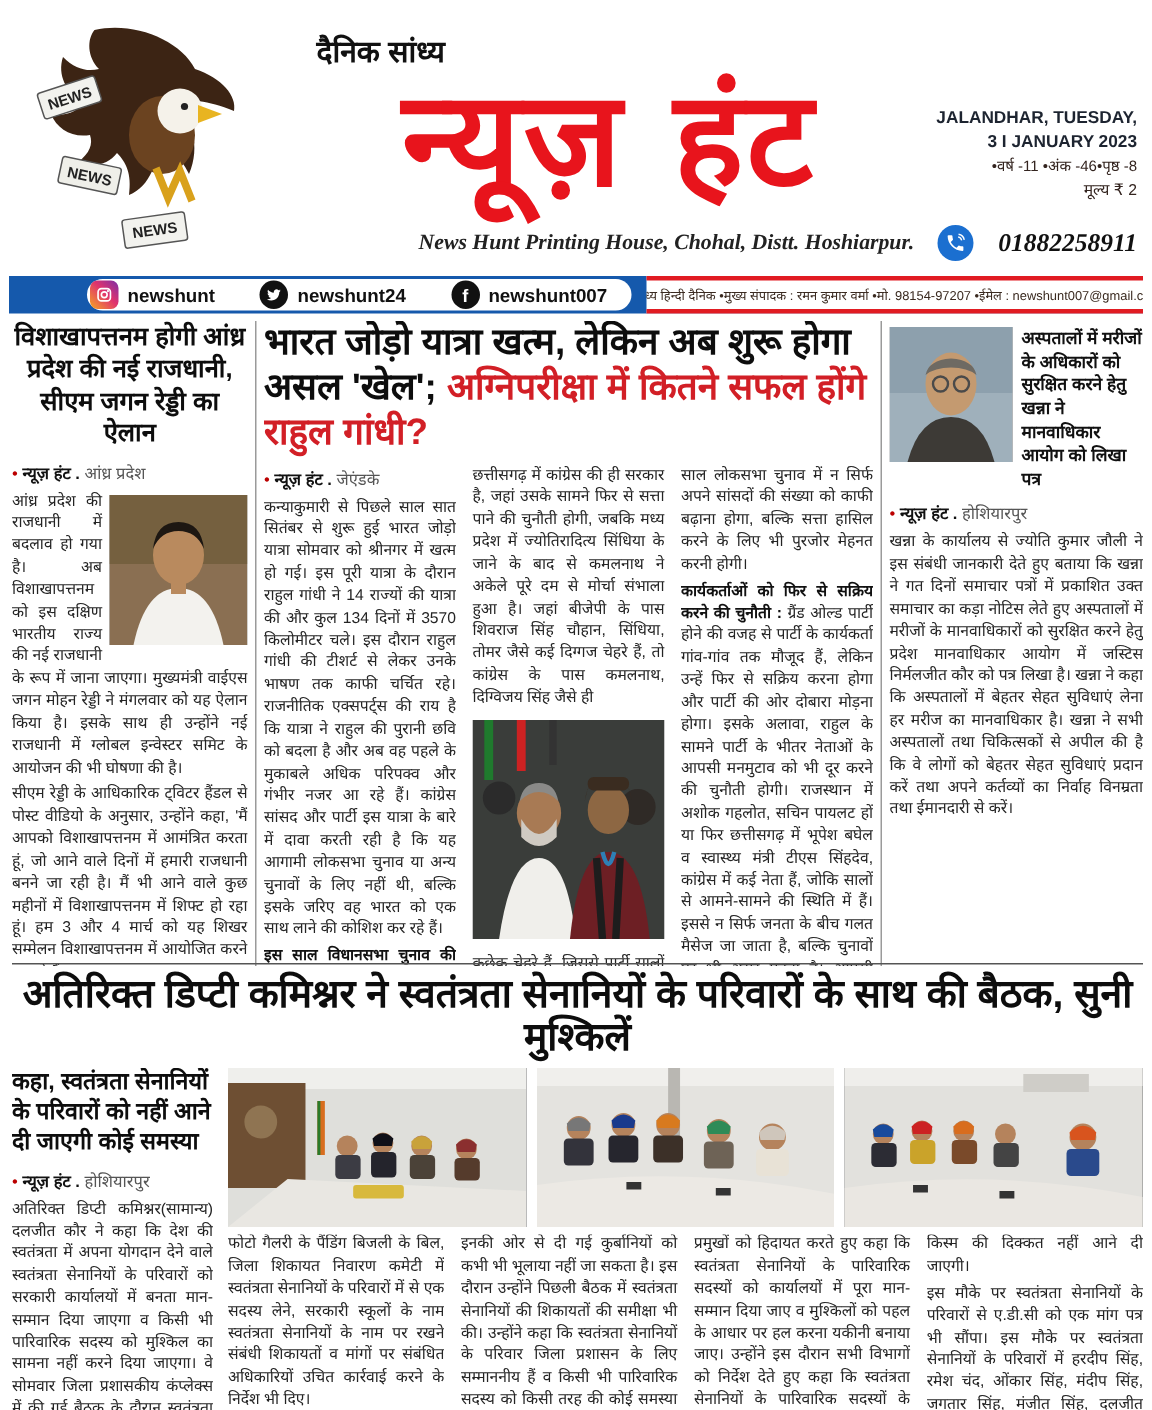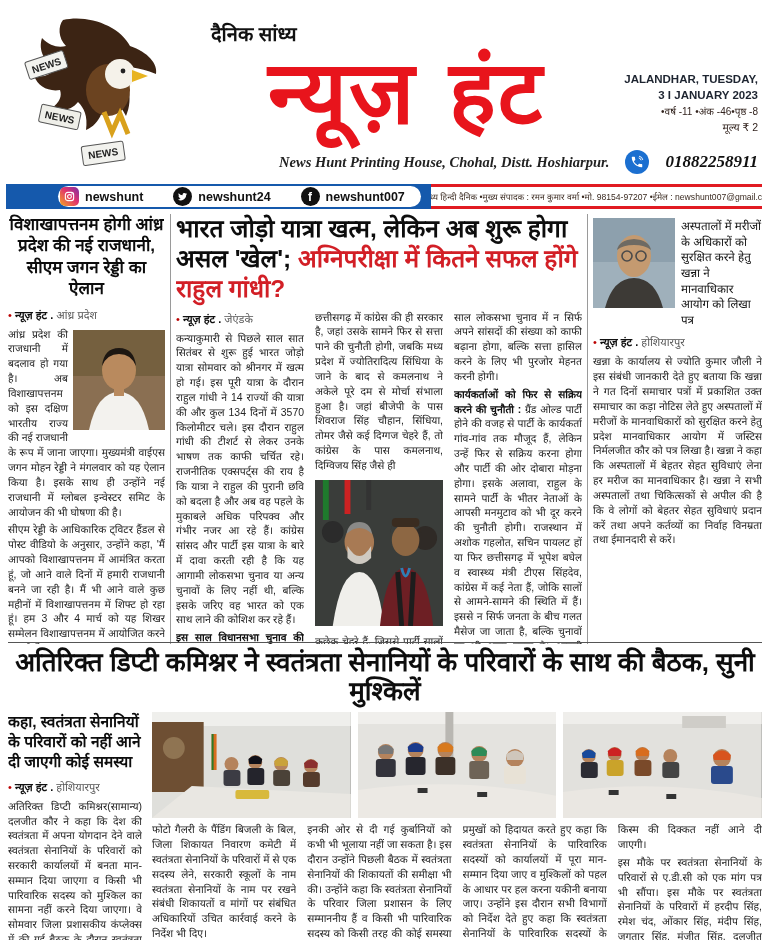--- a/index.html
+++ b/index.html
@@ -53,21 +53,21 @@
   .byline .rb{color:#b00;}
   .body-txt{font-size:10.45px;line-height:1.42;text-align:justify;color:#242424;}
   .body-txt p{margin:0 0 3px;}
   .lead{font-weight:bold;color:#111;}
 
   .photo{position:relative;overflow:hidden;background:#777;}
   .ph-jagan{float:right;width:92px;height:100px;margin:2px 0 3px 5px;}
   .mid-cols{display:flex;gap:11px;}
   .mid-cols>div{flex:1;overflow:hidden;}
   .ph-rahul{width:100%;height:146px;margin:3px 0 4px;}
-  .deck-row{display:flex;gap:6px;margin-top:4px;}
+  .deck-row{display:flex;gap:6px;margin-top:4px;font-weight:bold;}
   .ph-khanna{width:82px;height:90px;flex:0 0 auto;}
   .deck-txt{font-size:11.6px;line-height:1.35;color:#111;flex:1;}
 
   
   .bottom{position:absolute;left:8px;right:6px;top:642px;bottom:0;border-top:1px solid #555;
           overflow:hidden;}
   .bottom-headline{font-size:26px;font-weight:bold;text-align:center;color:#0d0d0d;
                    padding:5px 0 7px;line-height:1.1;}
   .bottom-body{display:flex;}
   .b-left{width:134px;flex:0 0 auto;overflow:hidden;}

